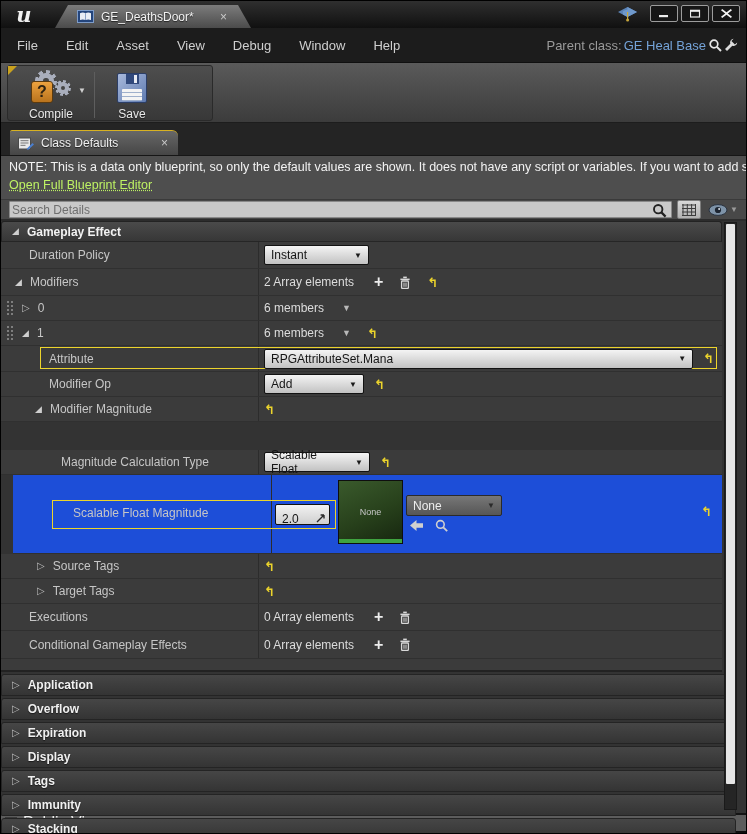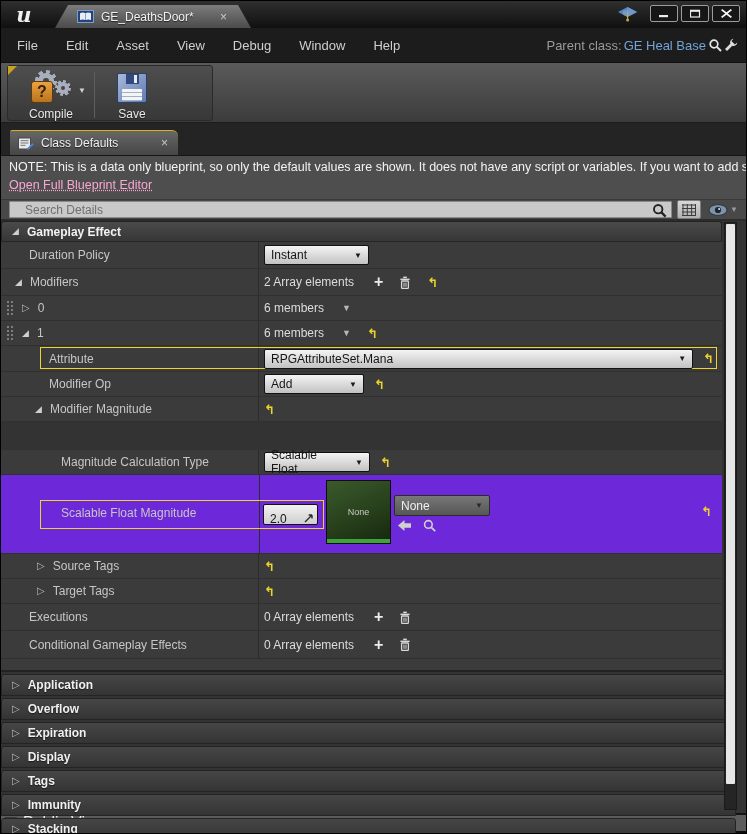--- a/index.html
+++ b/index.html
@@ -66,26 +66,26 @@
   
   .tabstrip { height:33px; background:#242424; position:relative; border-bottom:1px solid #161616; }
   .doc-tab { position:absolute; left:9px; bottom:0; height:25px; width:168px; background:linear-gradient(#676767,#464646);
              border-top:1px solid #d8b222; clip-path:none; display:flex; align-items:center; gap:7px; padding:0 10px 0 8px;
              border-radius:2px 6px 0 0; }
   .doc-tab .tab-label { color:#efefef; font-size:12px; text-shadow:0 1px 1px #222; }
 
   
   .notearea { height:44px; background:#4e4e4e; padding:4px 0 0 8px; border-bottom:1px solid #3a3a3a; overflow:hidden; }
   .note-text { color:#f2f2f2; font-size:12.5px; white-space:nowrap; }
-  .note-link { color:#f9a8d4; font-size:12.5px; text-decoration:underline; text-decoration-style:dotted; margin-top:4px; display:inline-block; }
+  .note-link { color:#bef264; font-size:12.5px; text-decoration:underline; text-decoration-style:dotted; margin-top:4px; display:inline-block; }
 
   
   .searchrow { height:21px; background:#484848; display:flex; align-items:center; padding:0 6px 0 8px; gap:5px; border-bottom:2px solid #2c2c2c; }
   .search-box { flex:1; height:17px; background:#c9c9c9; border:1px solid #8a8a8a; border-radius:1px; position:relative; display:flex; align-items:center; }
-  .search-box input { width:100%; height:100%; background:transparent; border:none; outline:none; font-size:12px; color:#303030; padding:0 22px 0 15px; font-family:inherit; }
+  .search-box input { width:100%; height:100%; background:transparent; border:none; outline:none; font-size:12px; color:#303030; padding:0 22px 0 2px; font-family:inherit; }
   .search-box input::placeholder { color:#6f6f6f; }
   .search-box .mag { position:absolute; right:4px; top:1px; }
   .gridbtn { width:24px; height:19px; background:linear-gradient(#d8d8d8,#b2b2b2); border:1px solid #7e7e7e; border-radius:2px;
              display:flex; align-items:center; justify-content:center; }
   .eyebtn { display:flex; align-items:center; gap:2px; padding:0 2px; }
   .eyebtn .caret { color:#9a9a9a; font-size:8px; }
 
   
   .details { position:relative; height:592px; background:#333333; }
   .details-scroll { margin-right:24px; }
@@ -105,21 +105,21 @@
   .combo-dark .caret { font-size:8px; color:#2a2a2a; margin-left:10px; }
   .plain-combo { display:flex; align-items:center; }
   .plain-combo .txt { width:78px; }
   .plain-combo .caret { color:#b8b8b8; font-size:9px; }
   .revert { color:#ecd42c; font-size:13px; font-weight:bold; line-height:1; }
   .plus { color:#ececec; font-size:16px; font-weight:bold; line-height:1; }
   .drag-dots { width:8px; height:16px; margin-left:5px;
                background-image:radial-gradient(#7e7e7e 1px, rgba(0,0,0,0) 1.2px); background-size:4px 4px; }
   .ring { position:absolute; border:1px solid #ecd42c; pointer-events:none; }
   
-  .row-sfm { display:block; height:79px; background:#6d28d9; border-bottom:1px solid #303030; position:relative; }
+  .row-sfm { display:block; height:79px; background:#1d4ed8; border-bottom:1px solid #303030; position:relative;margin-left:12px; }
   .row-sfm::before { content:''; position:absolute; left:258px; top:0; bottom:0; width:1px; background:#2c2c2c; }
   .sfm-label { position:absolute; left:60px; top:31px; color:#c6c6c6; font-size:12px; }
   .spinbox { position:absolute; left:262px; top:29px; width:55px; height:21px; background:linear-gradient(#f2f2f2,#cfcfcf);
              border:1px solid #121212; border-radius:2px; display:flex; align-items:center; justify-content:space-between;
              padding:8px 4px 0 6px; color:#151515; font-size:12px; }
   .thumb { position:absolute; left:325px; top:5px; width:65px; height:64px; border:1px solid #0e0e0e;
            background:linear-gradient(155deg,#3a5a2c 0%, #27401b 55%, #16260f 100%); }
   .thumb-label { position:absolute; left:0; right:0; top:26px; text-align:center; color:#c8c8c8; font-size:9px; }
   .thumb-bar { position:absolute; left:0; right:0; bottom:0; height:4px; background:#3fa33f; }
   .sfm-combo { position:absolute; left:393px; top:20px; width:96px; }

